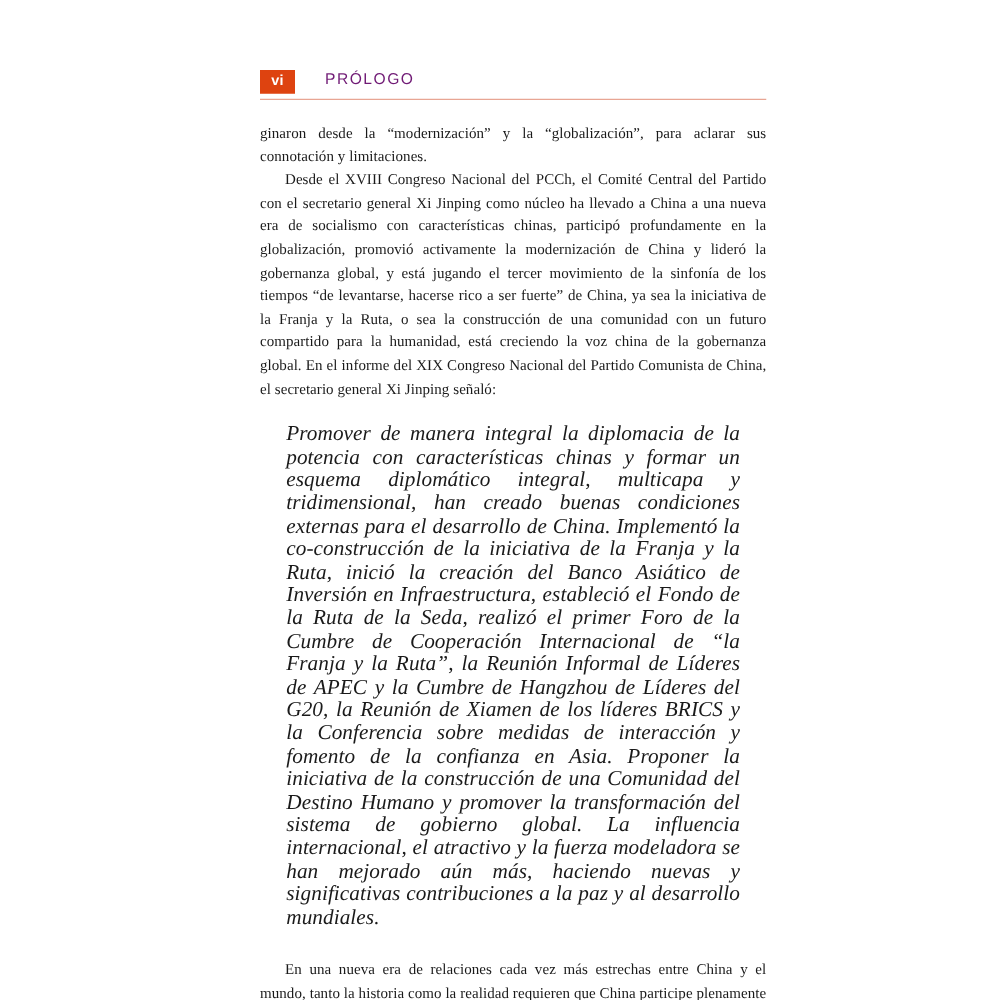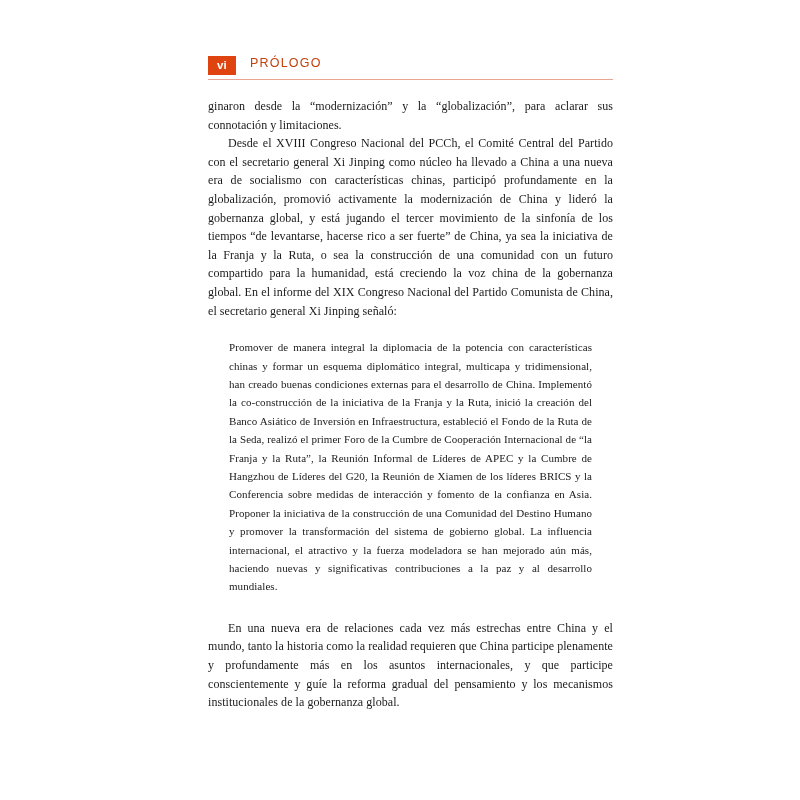--- a/index.html
+++ b/index.html
@@ -40,26 +40,26 @@
     color: #ffffff;
     font-family: "Liberation Sans", "DejaVu Sans", sans-serif;
     font-weight: bold;
     font-size: 11.5px;
     line-height: 19px;
     text-align: center;
     letter-spacing: 0.2px;
     flex: 0 0 auto;
   }
   .runhead-title {
-    margin-left: 14px;
+    margin-left: 24px;
     font-family: "Liberation Sans", "DejaVu Sans", sans-serif;
     font-size: 12.5px;
     font-weight: normal;
     letter-spacing: 1.2px;
-    color: #c2410c;
+    color: #701a75;
     white-space: nowrap;
   }
   .runhead-rule {
     width: 405px;
     height: 1px;
     background: #e8a593;
     margin-top: 3px;
   }
 
   
@@ -79,21 +79,22 @@
     text-indent: 20px;
   }
 
   
   .quote {
     margin: 18px 0 0 0;
     padding: 0 21px 0 21px;
   }
   .quote p {
     margin: 0;
-    font-size: 11px;
+    font-style: italic;
+    font-size: 17px;
     line-height: 18.4px;
     text-align: justify;
     text-justify: inter-word;
     letter-spacing: 0.05px;
   }
 
   .after-quote {
     margin-top: 23px;
   }
 </style>

